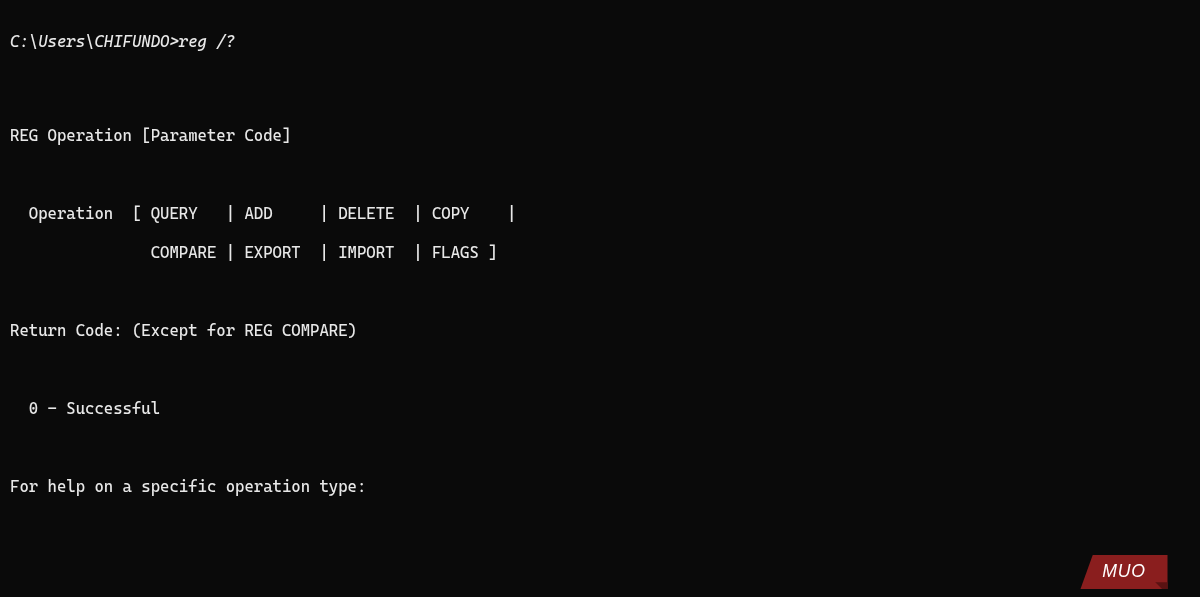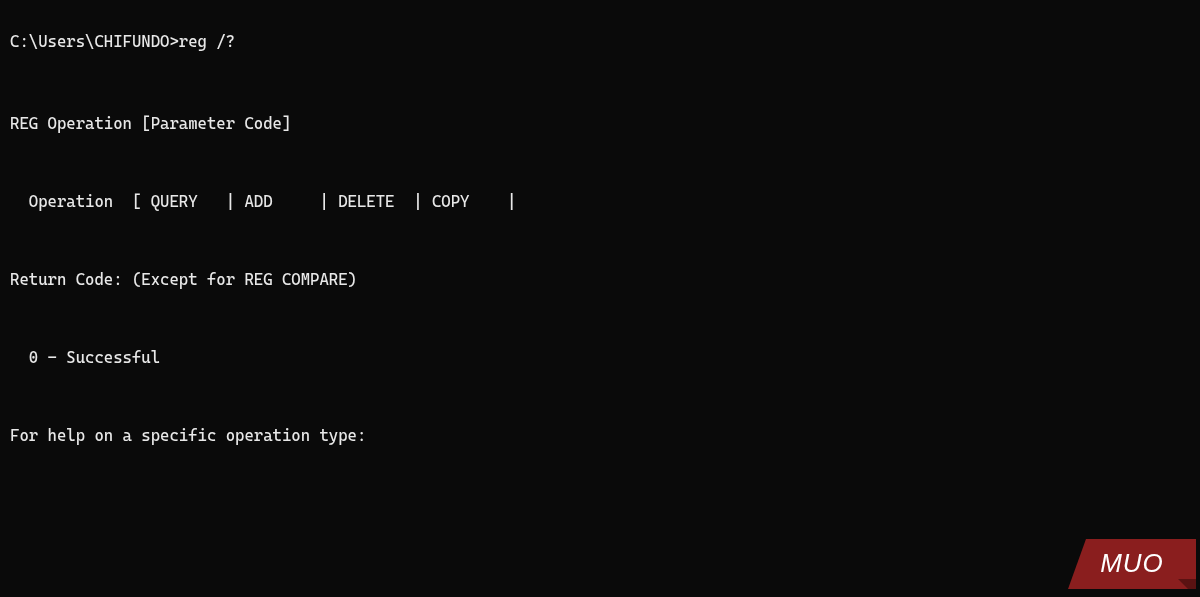--- a/index.html
+++ b/index.html
@@ -18,43 +18,45 @@
       color: #e8e8e8;
       position: relative;
       border-radius: 8px;
     }
     .terminal {
       padding: 12px 10px;
       white-space: pre;
       font-weight: 500;
     }
     .prompt-line {
-      margin-bottom: 4px;
+      margin-bottom: 16px;
+      font-style: italic;
     }
     .muo-badge {
       position: absolute;
       bottom: 8px;
-      right: 4px;
+      right: 12px;
       width: 128px;
-      height: 50px;
+      height: 34px;
     }
     .muo-badge svg {
       width: 100%;
       height: 100%;
     }
   </style>
 </head>
 <body>
 
 <div class="terminal">
 <div class="prompt-line"><span>C:\Users\CHIFUNDO&gt;</span><span>reg /?</span></div>
 <div> </div>
 <div>REG Operation [Parameter Code]</div>
 <div> </div>
 <div>  Operation  [ QUERY   | ADD     | DELETE  | COPY    |</div>
+<div>               COMPARE | EXPORT  | IMPORT  | FLAGS ]</div>
 <div> </div>
 <div>Return Code: (Except for REG COMPARE)</div>
 <div> </div>
 <div>  0 - Successful</div>
 <div> </div>
 <div>For help on a specific operation type:</div>
 <div> </div>
 
 
 

